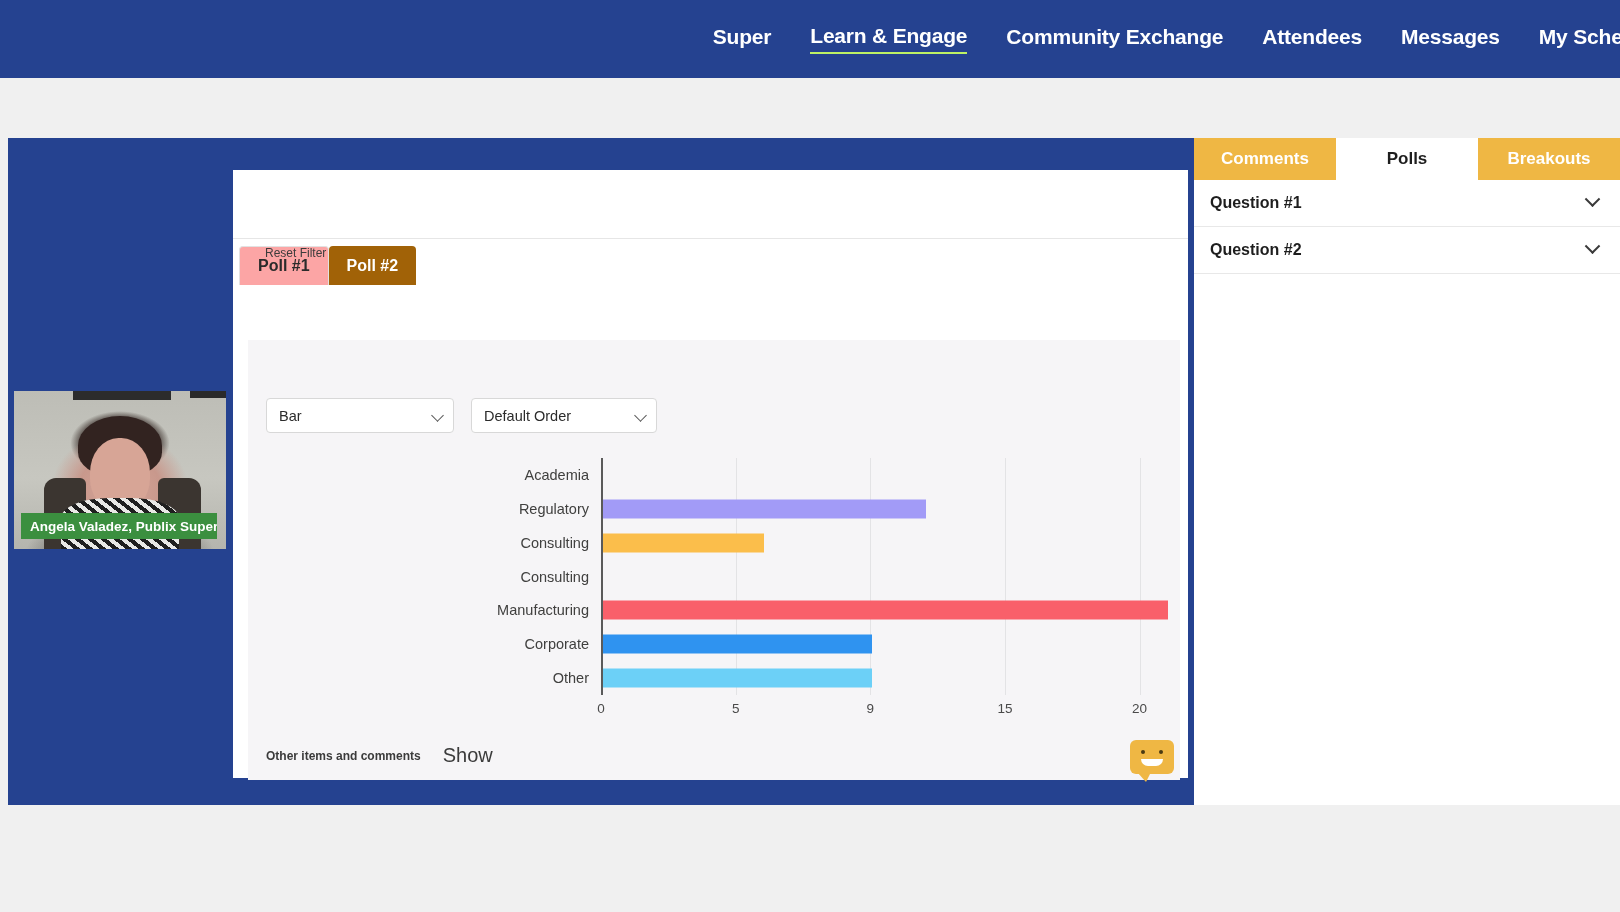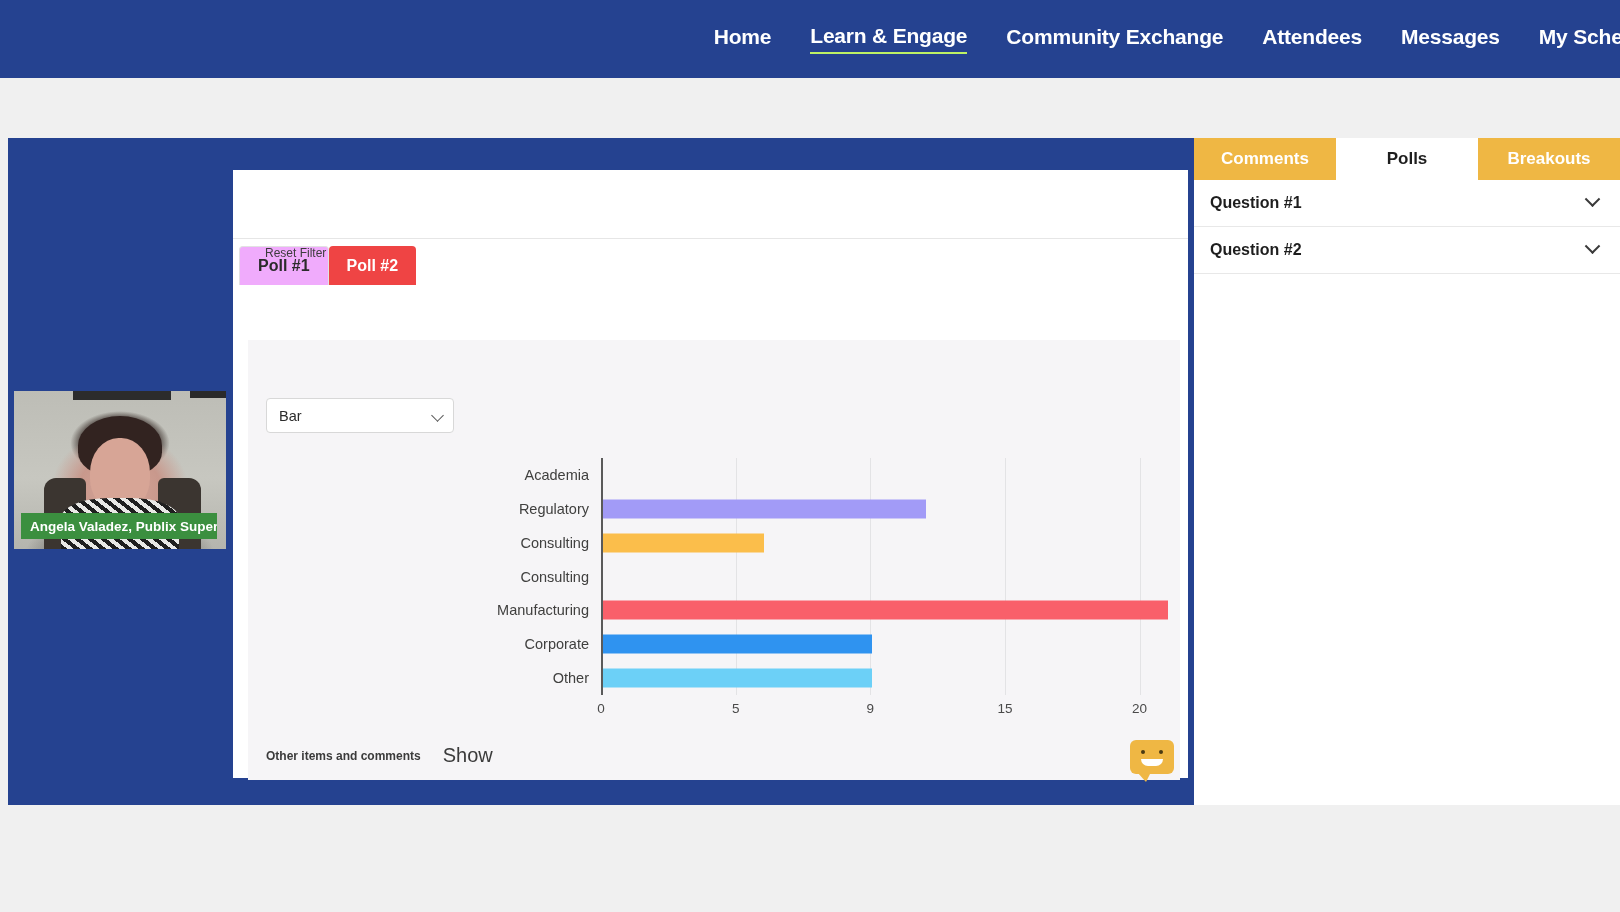--- a/index.html
+++ b/index.html
@@ -106,22 +106,22 @@
     display: flex; align-items: flex-end;
   }
   .ptab {
     height: 39px; padding: 0 18px;
     display: flex; align-items: center; justify-content: center;
     font-size: 16px; font-weight: bold;
     border-radius: 4px 4px 0 0;
     cursor: pointer;
     white-space: nowrap;
   }
-  .ptab.active { background: #f0abfc; color: #2b2b2b; border: 1px solid #e2e2e2; border-bottom: none; margin-top: 46px; }
-  .ptab.inactive { background: #ef4444; color: #ffffff; margin-top: 28px; }
+  .ptab.active { background: #fca5a5; color: #2b2b2b; border: 1px solid #e2e2e2; border-bottom: none; margin-top: 46px; }
+  .ptab.inactive { background: #a16207; color: #ffffff; margin-top: 28px; }
   .tabs-underline {
     position: absolute; left: 0; top: 68px; width: 955px; height: 1px;
     background: #e6e6e6;
   }
   .reset-filter {
     position: absolute; left: 24px; top: 76px;
     font-size: 12px; color: #3c3c3c; cursor: pointer; margin-left: 8px;
   }
 
   .poll-panel {
@@ -237,21 +237,21 @@
     width: 11px; height: 11px;
     border-right: 2px solid #3a3a3a; border-bottom: 2px solid #3a3a3a;
     transform: rotate(45deg) translate(-3px,-3px);
   }
 </style>
 </head>
 <body>
 
 <div class="topnav">
   <div class="nav-items">
-    <div class="nav-item">Home</div>
+    <div class="nav-item">Super</div>
     <div class="nav-item active">Learn &amp; Engage</div>
     <div class="nav-item">Community Exchange</div>
     <div class="nav-item">Attendees</div>
     <div class="nav-item">Messages</div>
     <div class="nav-item clipped">My Schedule</div>
   </div>
 </div>
 
 <div class="stage">
 
@@ -275,20 +275,24 @@
       <div class="ptab inactive">Poll #2</div>
     </div>
     <div class="tabs-underline"></div>
     <div class="reset-filter">Reset Filter</div>
 
     <div class="poll-panel">
 
       <div class="selects">
         <div class="sel wide1">
           <span>Bar</span>
+          <span class="chev"></span>
+        </div>
+        <div class="sel wide2">
+          <span>Default Order</span>
           <span class="chev"></span>
         </div>
       </div>
 
       <div class="chart">
         <div class="chart-inner">
           <div class="cat-labels" id="catLabels">
               <div class="cat-label" style="top: 16.9286px;">Academia</div>
               <div class="cat-label" style="top: 50.7857px;">Regulatory</div>
               <div class="cat-label" style="top: 84.6429px;">Consulting</div>

